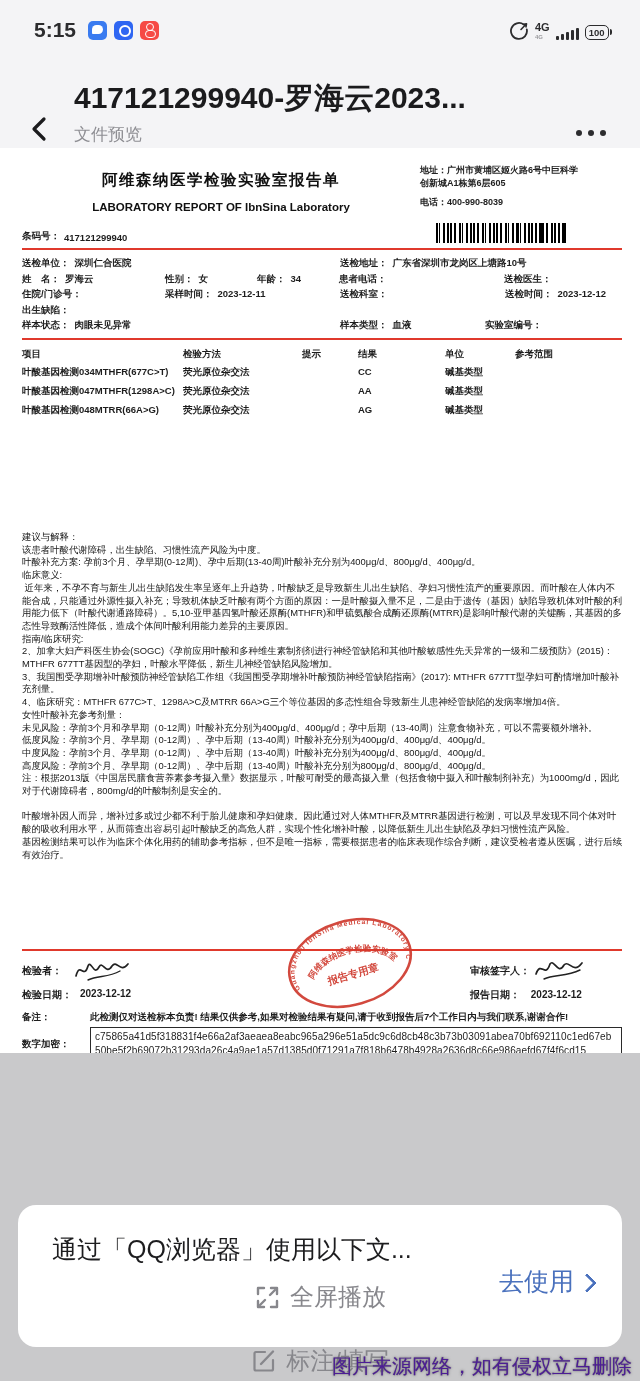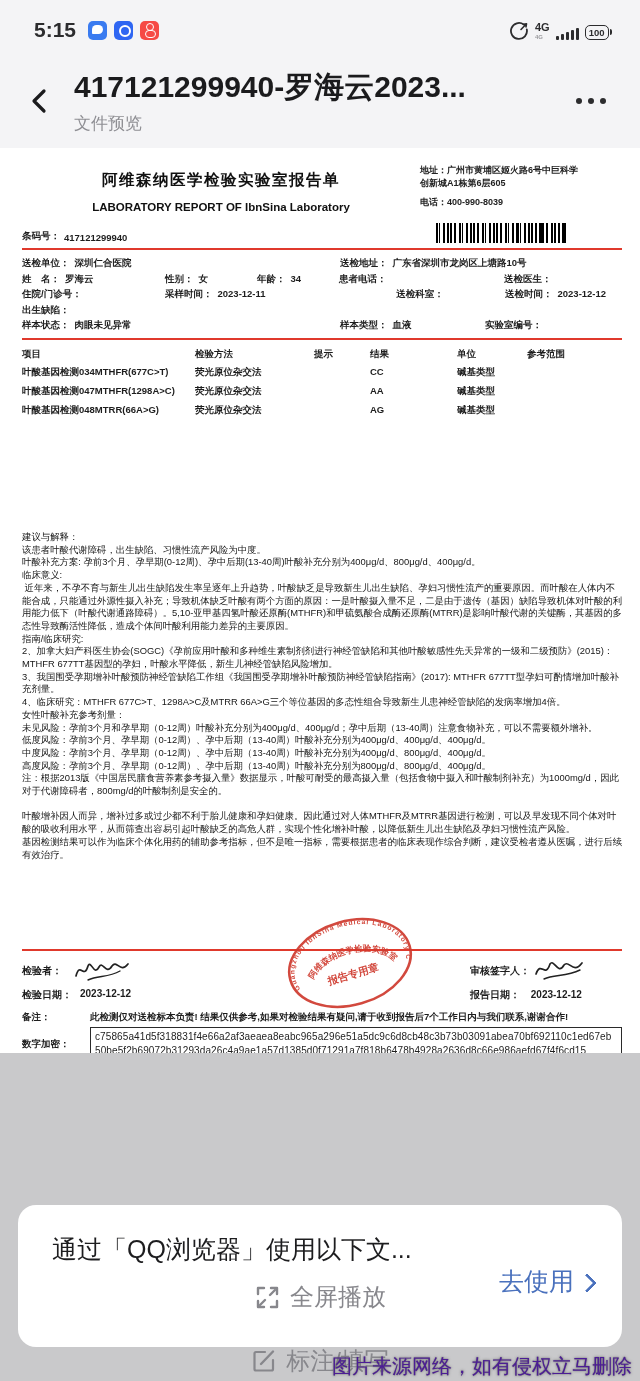--- a/index.html
+++ b/index.html
@@ -23,21 +23,21 @@
   .net-4g{display:flex;flex-direction:column;line-height:1;}
   .net-main{font-size:11px;font-weight:700;color:#2c2c2e;}
   .net-sub{font-size:6px;color:#9a9a9e;font-weight:700;margin-top:1px;}
   .sig-bars{display:flex;align-items:flex-end;gap:2px;height:13px;}
   .sig-bars i{width:3px;background:#2c2c2e;border-radius:1px;}
   .battery{display:flex;align-items:center;}
   .bat-body{border:1.6px solid #2c2c2e;border-radius:5px;padding:1px 3px;font-size:9.5px;font-weight:700;color:#2c2c2e;line-height:11px;}
   .bat-nub{width:2.5px;height:6px;background:#2c2c2e;border-radius:0 2px 2px 0;margin-left:1px;}
 
   
-  .navbar{position:absolute;top:56px;left:0;right:0;height:90px;display:flex;align-items:center;}
+  .navbar{position:absolute;top:56px;left:0;right:0;height:90px;display:flex;align-items:flex-end;}
   .back-btn{margin-left:24px;width:30px;height:34px;display:flex;align-items:center;justify-content:center;}
   .nav-titles{margin-left:20px;flex:1;min-width:0;}
   .nav-title{font-size:30px;font-weight:600;color:#1b1b1d;white-space:nowrap;overflow:hidden;}
   .nav-sub{font-size:17px;color:#8e8e93;margin-top:4px;}
   .menu-dots{margin-right:34px;margin-left:10px;display:flex;gap:6px;padding:10px 0;}
   .menu-dots i{width:6px;height:6px;border-radius:50%;background:#2c2c2e;}
 
   
   .document{position:absolute;top:148px;left:0;width:640px;height:905px;background:#fff;
     box-sizing:border-box;padding:14px 18px 0 22px;overflow:hidden;color:#1d1d1d;}
@@ -59,28 +59,28 @@
   .cell{display:flex;white-space:nowrap;box-sizing:border-box;}
   .cell .lbl{font-weight:700;}
   .cell .val{margin-left:5px;}
   .irow1 .cell:nth-of-type(1){width:318px;}
   .irow2 .cell:nth-of-type(1){width:143px;}
   .irow2 .cell:nth-of-type(2){width:92px;}
   .irow2 .cell:nth-of-type(3){width:82px;}
   .irow2 .cell:nth-of-type(4){width:165px;}
   .irow3 .cell:nth-of-type(1){width:143px;}
   .irow3 .cell:nth-of-type(2){width:175px;}
-  .irow3 .cell:nth-of-type(3){width:165px;justify-content:center;}
+  .irow3 .cell:nth-of-type(3){width:165px;}
   .irow5 .cell:nth-of-type(1){width:318px;}
   .irow5 .cell:nth-of-type(2){width:145px;}
 
   .rtable{font-size:9.5px;font-weight:600;margin-top:5px;}
   .thead{display:flex;line-height:17px;font-weight:700;}
   .trow{display:flex;line-height:19px;}
-  .rtable .c1{width:161px;}.rtable .c2{width:119px;margin-left:12px;}.rtable .c3{width:56px;}
+  .rtable .c1{width:161px;}.rtable .c2{width:119px;}.rtable .c3{width:56px;}
   .rtable .c4{width:87px;}.rtable .c5{width:70px;}.rtable .c6{flex:1;}
 
   .advice{position:absolute;left:22px;right:18px;top:383px;font-size:9.4px;font-weight:500;
     line-height:12.7px;color:#161616;}
   .para{white-space:pre-wrap;min-height:12.7px;}
 
   .foot{position:absolute;left:22px;right:18px;top:796px;}
   .sign-row{display:flex;align-items:center;height:30px;font-size:10px;font-weight:700;margin-top:5px;}
   .sign-right{margin-left:auto;width:152px;display:flex;align-items:center;}
   .date-row{display:flex;height:16px;font-size:10px;font-weight:700;margin-top:2px;}

